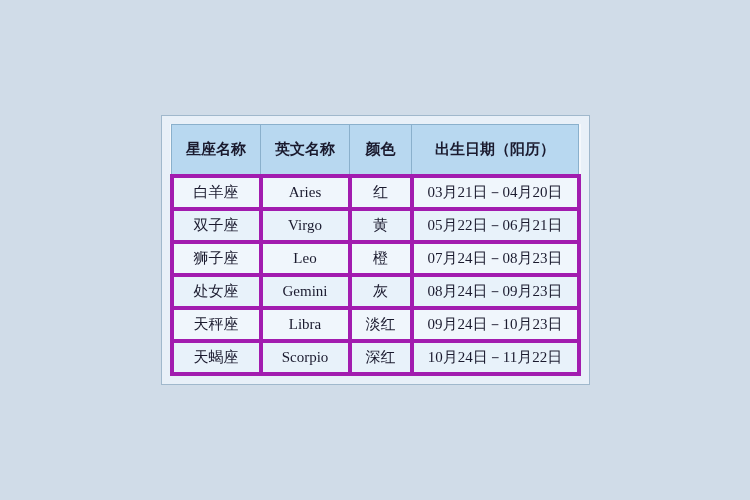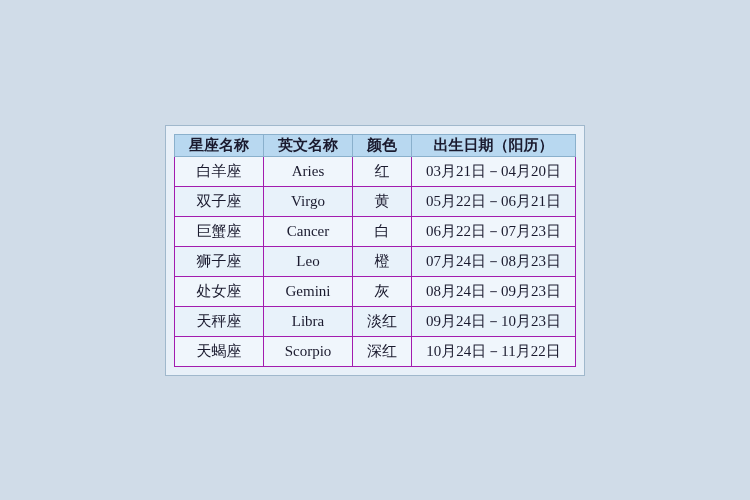--- a/index.html
+++ b/index.html
@@ -25,30 +25,30 @@
     }
 
     table {
       border-collapse: collapse;
       background-color: #f5f8fc;
     }
 
     th {
       background-color: #b8d8f0;
       border: 1px solid #8ab0cc;
-      padding: 1px 14px;
+      padding: 15px 14px;
       text-align: center;
       font-size: 15px;
       font-weight: bold;
       color: #1a1a2e;
       white-space: nowrap;
     }
 
     td {
-      border: 1px solid #a21caf;
+      border: 4px solid #a21caf;
       padding: 5px 14px;
       text-align: center;
       font-size: 15px;
       color: #1a1a2e;
       white-space: nowrap;
       background-color: #f0f6fc;
     }
 
     tr:nth-child(even) td {
       background-color: #e8f2fa;
@@ -74,26 +74,20 @@
           <td>红</td>
           <td>03月21日－04月20日</td>
         </tr>
         <tr>
           <td>双子座</td>
           <td>Virgo</td>
           <td>黄</td>
           <td>05月22日－06月21日</td>
         </tr>
         <tr>
-          <td>巨蟹座</td>
-          <td>Cancer</td>
-          <td>白</td>
-          <td>06月22日－07月23日</td>
-        </tr>
-        <tr>
           <td>狮子座</td>
           <td>Leo</td>
           <td>橙</td>
           <td>07月24日－08月23日</td>
         </tr>
         <tr>
           <td>处女座</td>
           <td>Gemini</td>
           <td>灰</td>
           <td>08月24日－09月23日</td>

